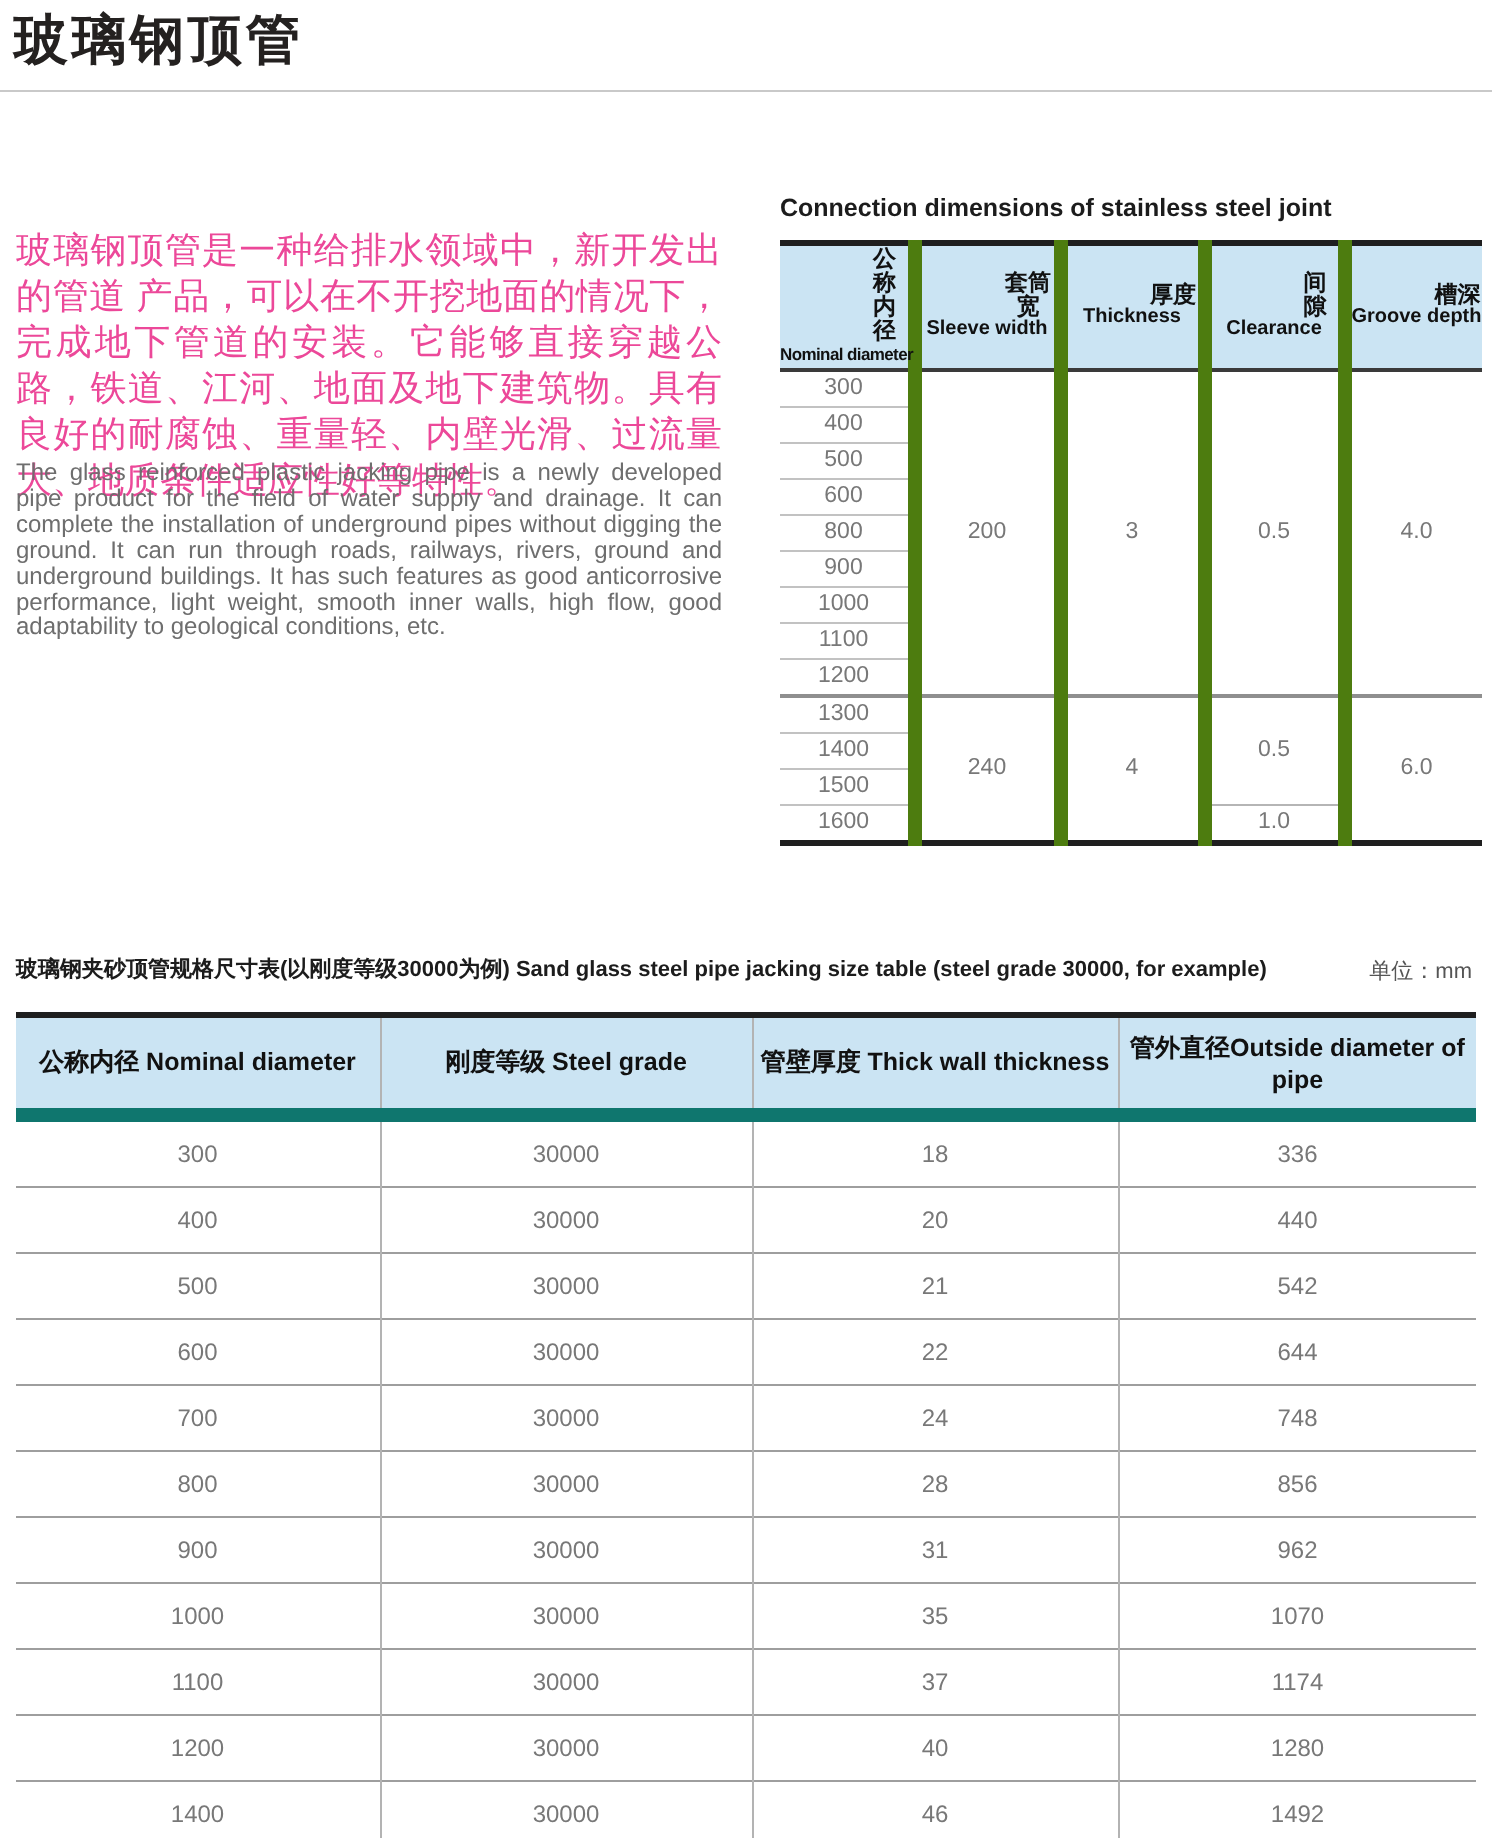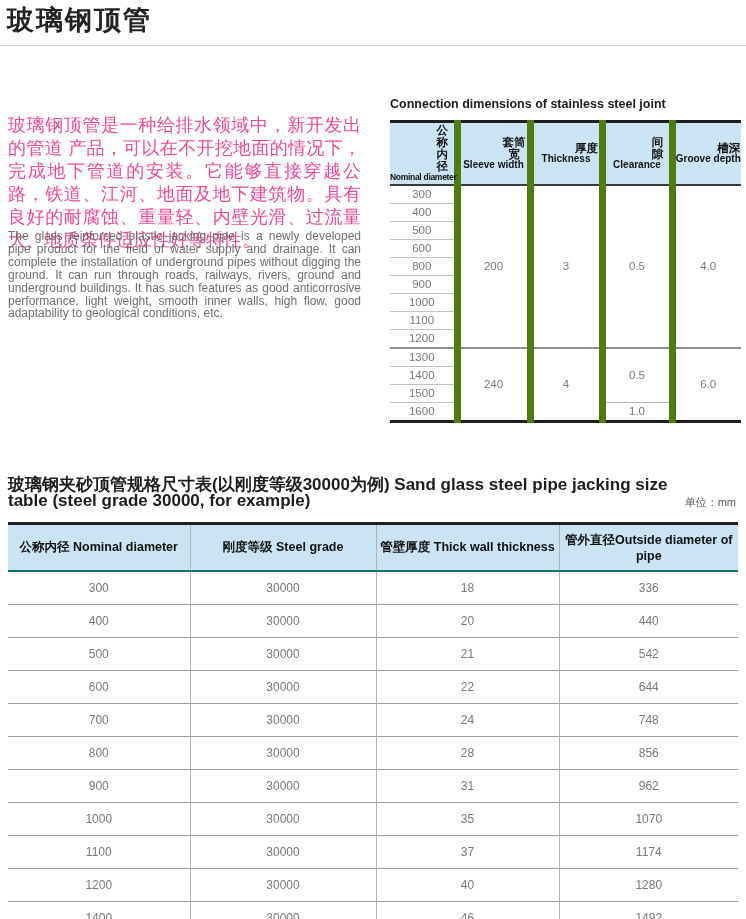--- a/index.html
+++ b/index.html
@@ -35,25 +35,25 @@
   .joint th:not(:first-child), .joint td:not(:first-child) { border-left:7px solid #4d7c0f; }
   .joint td { height:17px; line-height:17px; padding:0; text-align:center;
               font-size:11.5px; color:#787878; vertical-align:middle; }
   .joint td.diam { border-bottom:1px solid #c2c2c2; }
   .joint tr.group-start td { border-top:2px solid #8f8f8f; }
   .joint td.seg-start { border-top:1px solid #b5b5b5; }
 
   
   .size-block { position:absolute; left:8px; top:477px; width:730px; }
   .size-head { display:flex; justify-content:space-between; align-items:flex-end; }
-  .size-title { font-size:17px; line-height:16px; font-weight:bold; color:#1c1c1c; }
+  .size-title { font-size:11px; line-height:16px; font-weight:bold; color:#1c1c1c; }
   .size-unit { font-size:11px; line-height:14px; color:#555555; white-space:nowrap; padding-right:2px; }
   .size { width:730px; table-layout:fixed; margin-top:13px;
           border-top:3px solid #1f1f1f; border-bottom:3px solid #1f1f1f; }
-  .size th { background:#cbe4f3; border-bottom:2px solid #0f766e; padding:7px 0;
+  .size th { background:#cbe4f3; border-bottom:7px solid #0f766e; padding:7px 0;
              font-size:12.5px; font-weight:bold; color:#111;margin-left:20px; }
   .size th:not(:first-child), .size td:not(:first-child) { border-left:1px solid #b3b3b3; }
   .size td { border-top:1px solid #9e9e9e; padding:9px 0; text-align:center;
              font-size:12px; color:#787878; }
 </style>
 </head>
 <body>
 
 <div class="page">
 

